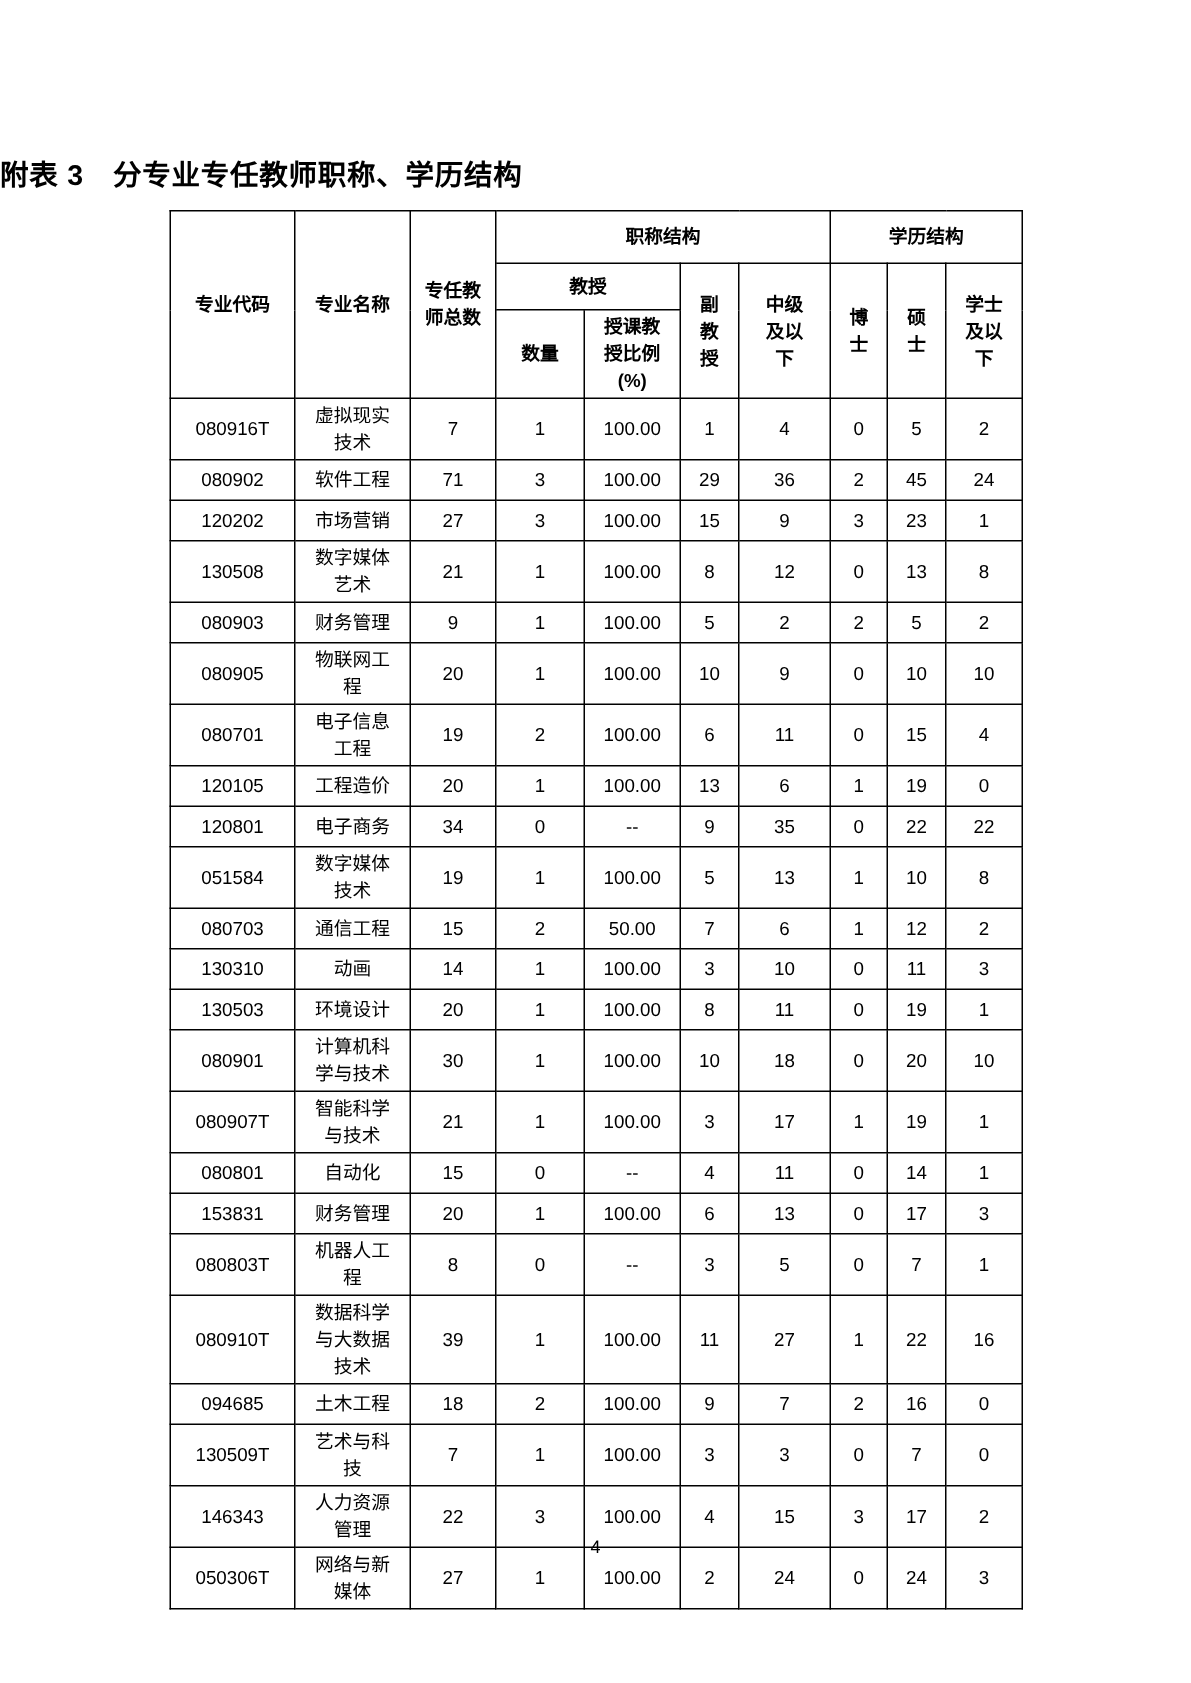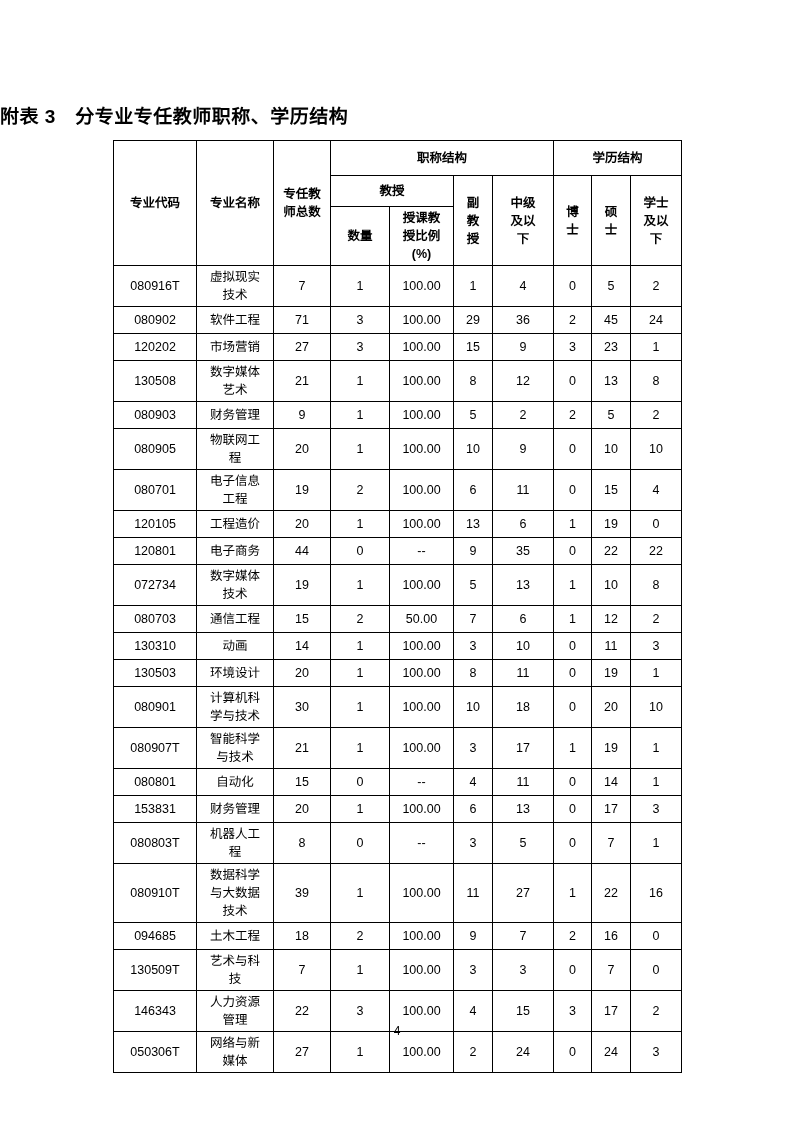--- a/index.html
+++ b/index.html
@@ -213,31 +213,31 @@
           <td>100.00</td>
           <td>13</td>
           <td>6</td>
           <td>1</td>
           <td>19</td>
           <td>0</td>
         </tr>
         <tr>
           <td>120801</td>
           <td class="name-cell">电子商务</td>
-          <td>44</td>
+          <td>34</td>
           <td>0</td>
           <td>--</td>
           <td>9</td>
           <td>35</td>
           <td>0</td>
           <td>22</td>
           <td>22</td>
         </tr>
         <tr>
-          <td>072734</td>
+          <td>051584</td>
           <td class="name-cell">数字媒体技术</td>
           <td>19</td>
           <td>1</td>
           <td>100.00</td>
           <td>5</td>
           <td>13</td>
           <td>1</td>
           <td>10</td>
           <td>8</td>
         </tr>

